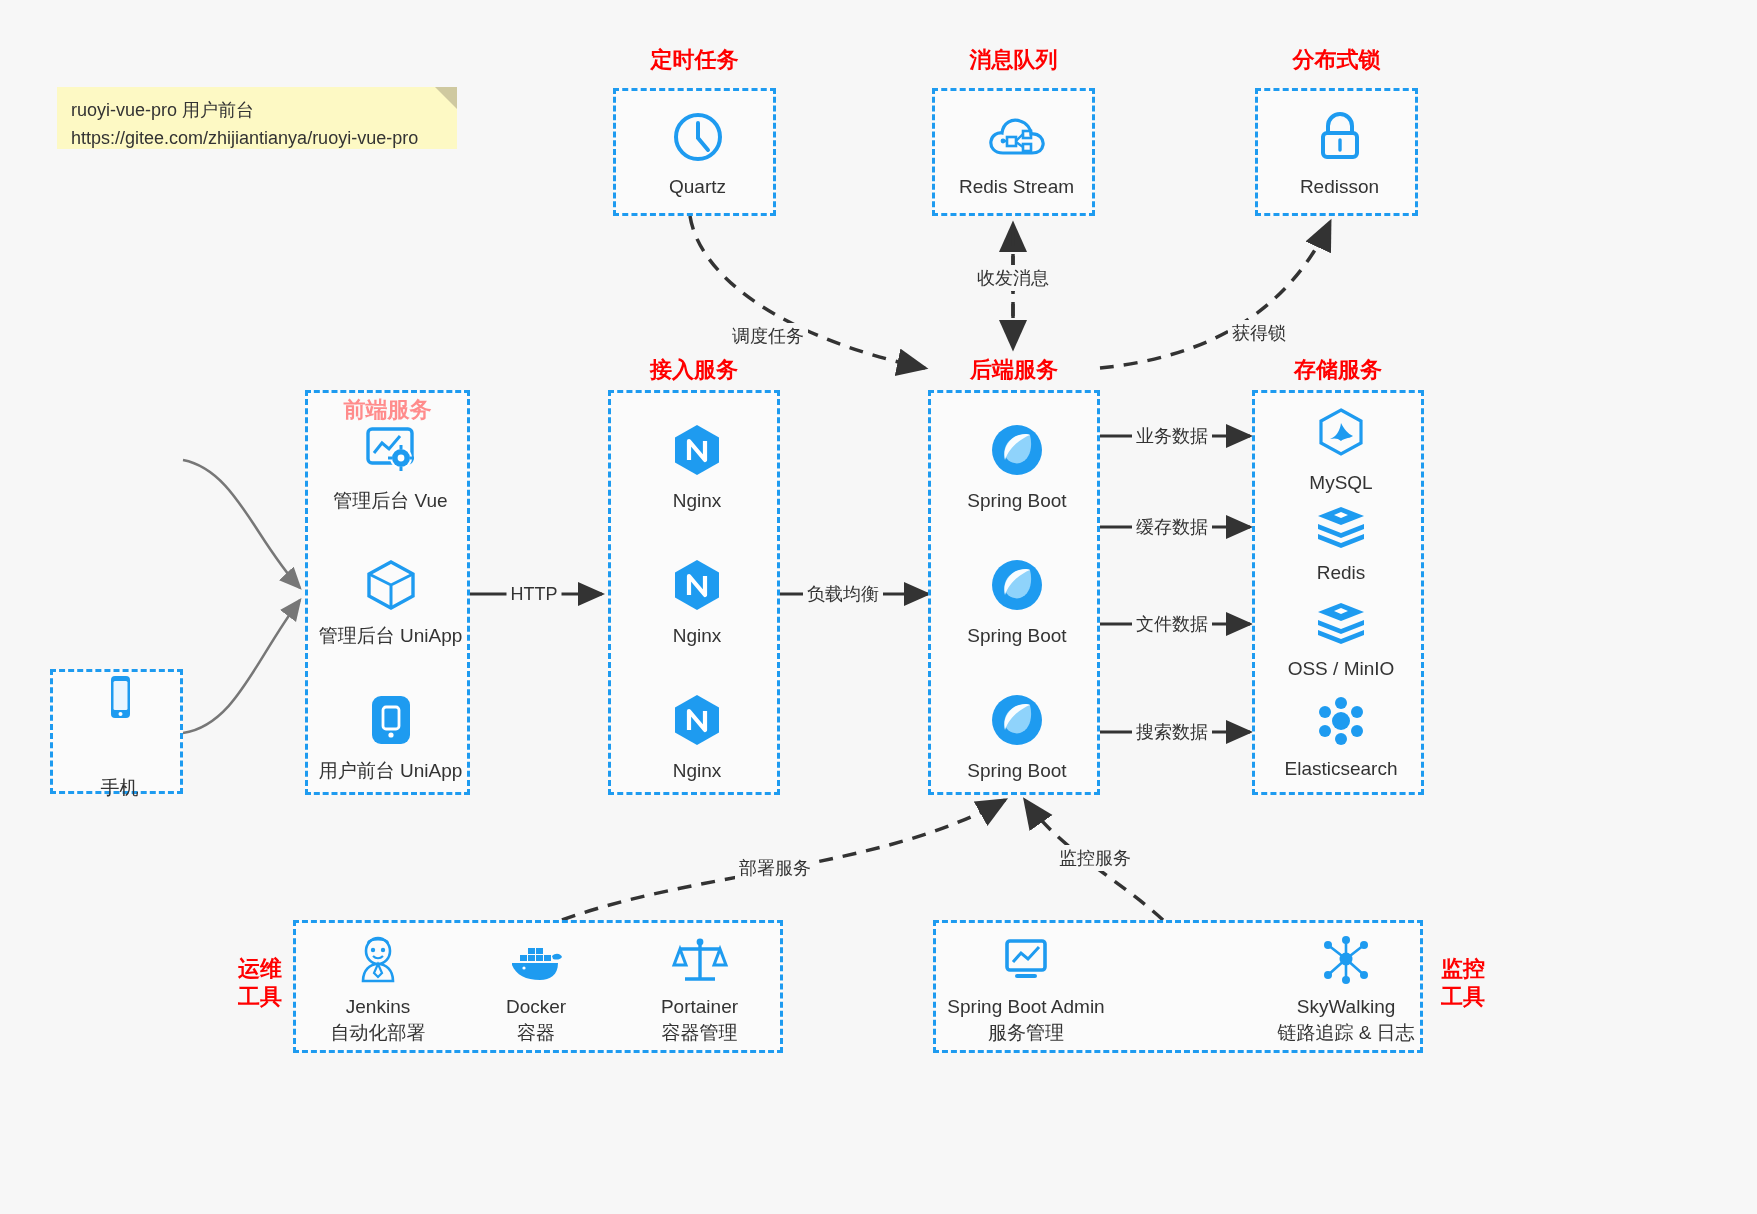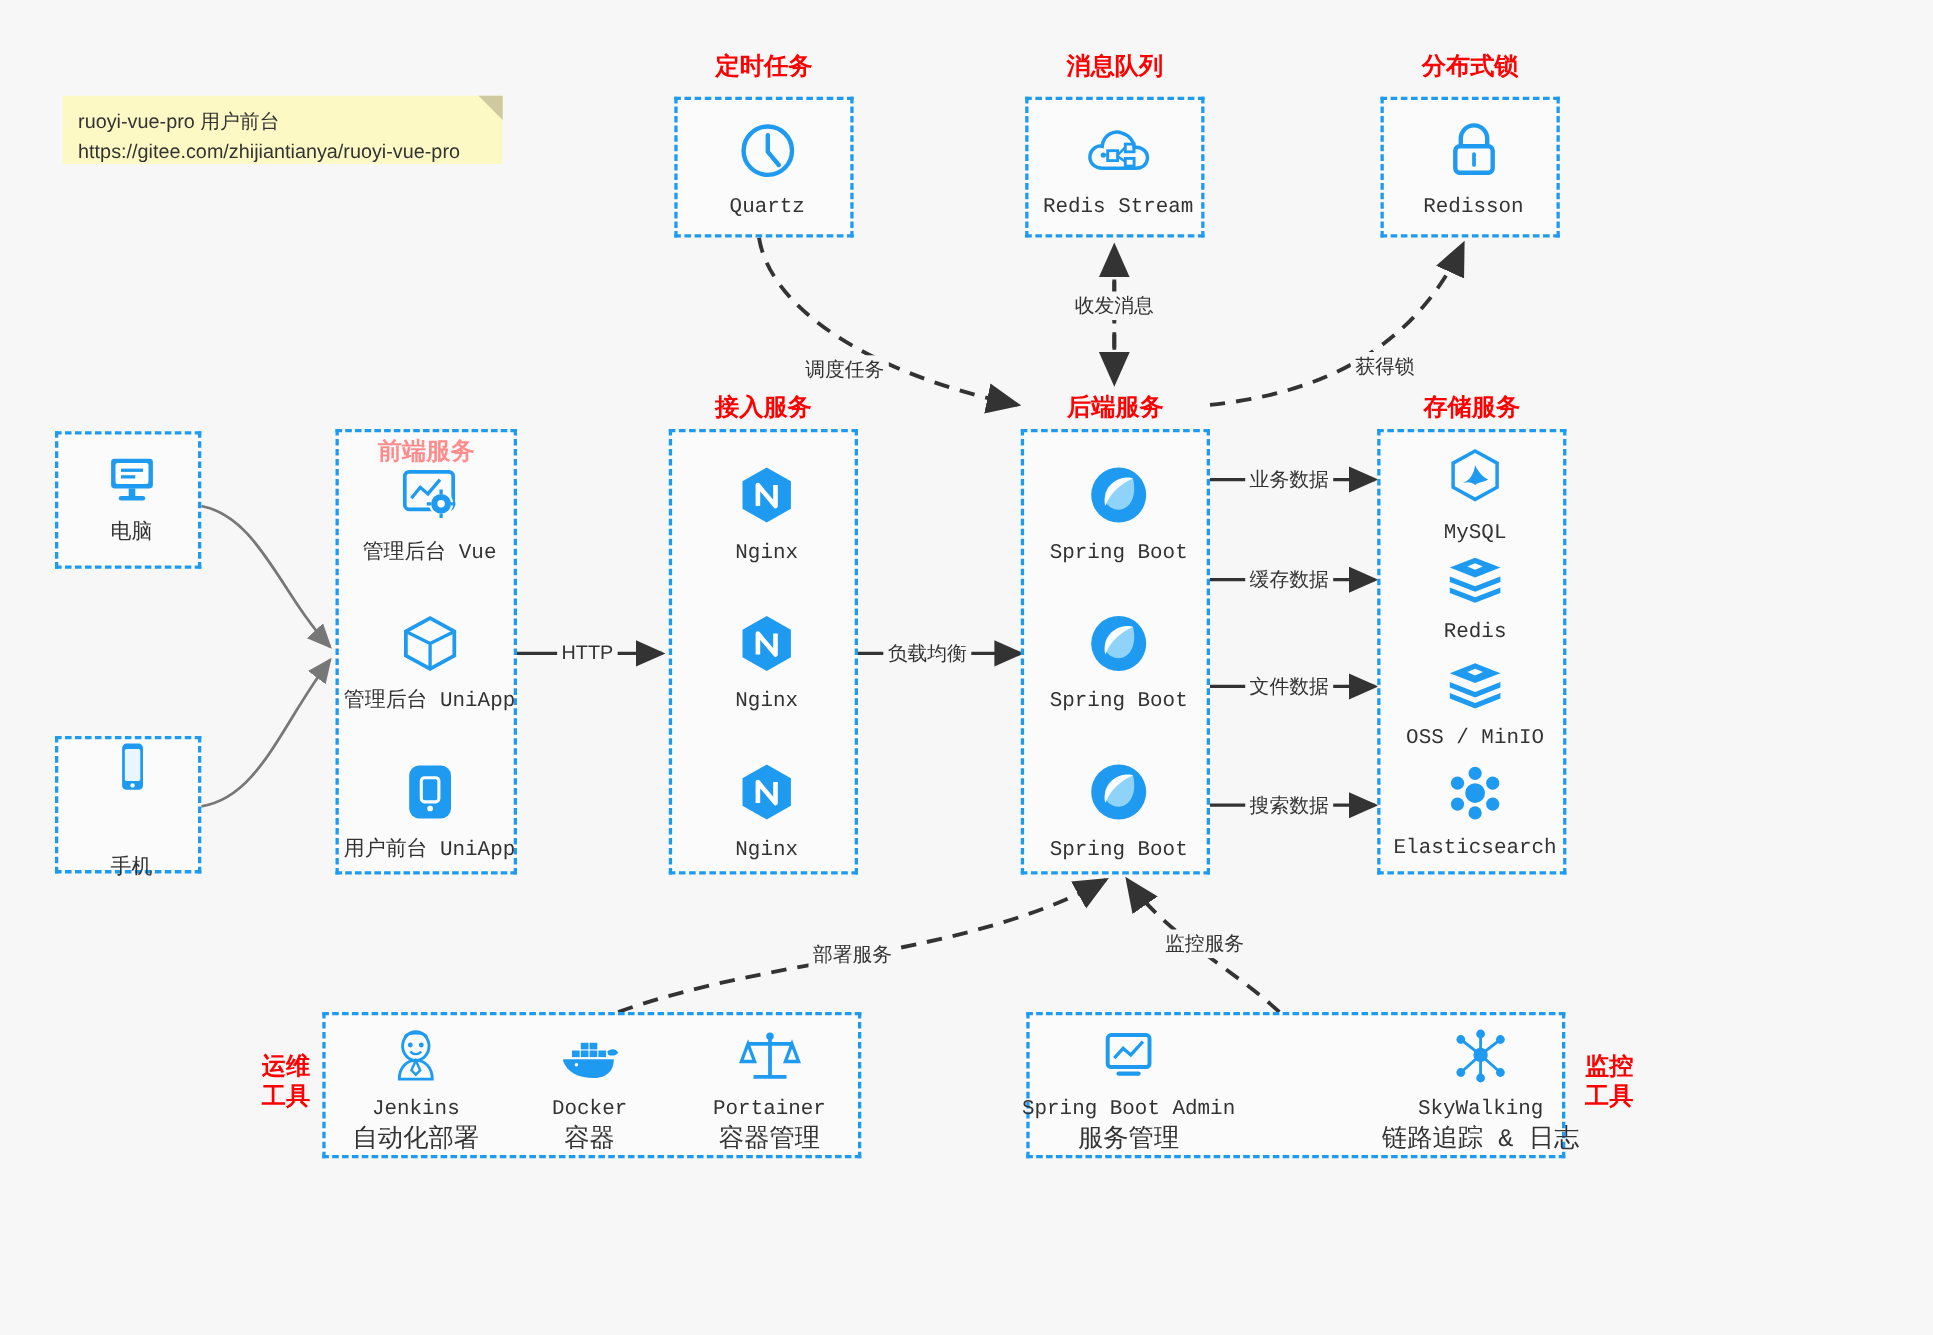--- a/index.html
+++ b/index.html
@@ -30,27 +30,27 @@
   }
   .ghead{
     position:absolute;color:#ff0000;font-weight:bold;font-size:22px;
     text-align:center;white-space:nowrap;
   }
   .ghead.side{text-align:center;line-height:1.25;}
 
   
   .node{
     position:absolute;display:flex;flex-direction:column;
-    align-items:center;justify-content:flex-start;font-family:Liberation Mono, monospace;
+    align-items:center;justify-content:flex-start;
   }
   .node .cap{
     margin-top:6px;font-size:19px;color:#333;text-align:center;
     white-space:nowrap;line-height:1.3;
   }
-  .node .cap2{font-size:23px;color:#333;text-align:right;white-space:nowrap;line-height:1.35;}
+  .node .cap2{font-size:19px;color:#333;text-align:right;white-space:nowrap;line-height:1.35;}
   .ic{display:block;}
 
   
   .elabel{
     position:absolute;font-size:18px;color:#333;background:#f7f7f7;
     padding:1px 4px;white-space:nowrap;transform:translate(-50%,-50%);
   }
 </style>
 </head>
 <body>
@@ -135,35 +135,20 @@
         <svg width="52" height="56" viewBox="0 0 52 56">
           <path d="M14 24 L14 17 A12 12 0 0 1 38 17 L38 24" fill="none" stroke="#1e9bf0" stroke-width="4"></path>
           <rect x="9" y="24" width="34" height="24" rx="4" fill="none" stroke="#1e9bf0" stroke-width="4"></rect>
           <path d="M26 31 L26 41" stroke="#1e9bf0" stroke-width="3.4" stroke-linecap="round"></path>
         </svg>
       </span>
       <span class="cap">Redisson</span>
     </div>
   </div>
 
-  <div class="group" style="left:50px;top:392px;width:133px;height:125px;">
-    <div class="node" style="left:0;top:16px;width:133px;">
-      <span class="ic">
-        <svg width="52" height="50" viewBox="0 0 52 50">
-          <rect x="7" y="6" width="38" height="27" rx="3" fill="#1e9bf0"></rect>
-          <rect x="11" y="10" width="30" height="19" rx="2" fill="#ffffff"></rect>
-          <rect x="16" y="15" width="20" height="3" fill="#1e9bf0"></rect>
-          <rect x="16" y="21" width="13" height="3" fill="#1e9bf0"></rect>
-          <rect x="23" y="33" width="6" height="7" fill="#1e9bf0"></rect>
-          <rect x="14" y="40" width="24" height="4" rx="2" fill="#1e9bf0"></rect>
-        </svg>
-      </span>
-      <span class="cap">电脑</span>
-    </div>
-  </div>
 
   <div class="group" style="left:50px;top:669px;width:133px;height:125px;">
     <div class="node" style="left:0;top:0;width:133px;gap:44px;">
       <span class="ic">
         <svg width="52" height="50" viewBox="0 0 52 50">
           <rect x="17" y="4" width="19" height="42" rx="4" fill="#1e9bf0"></rect>
           <rect x="19.5" y="9" width="14" height="29" rx="1.5" fill="#eaf6ff"></rect>
           <circle cx="26.5" cy="42" r="2" fill="#ffffff"></circle>
         </svg>
       </span>

